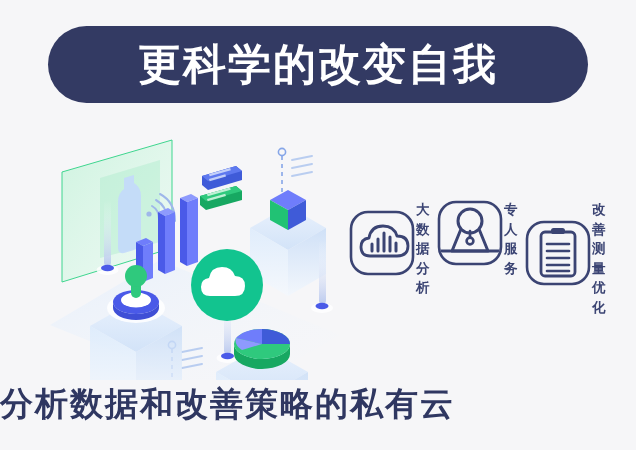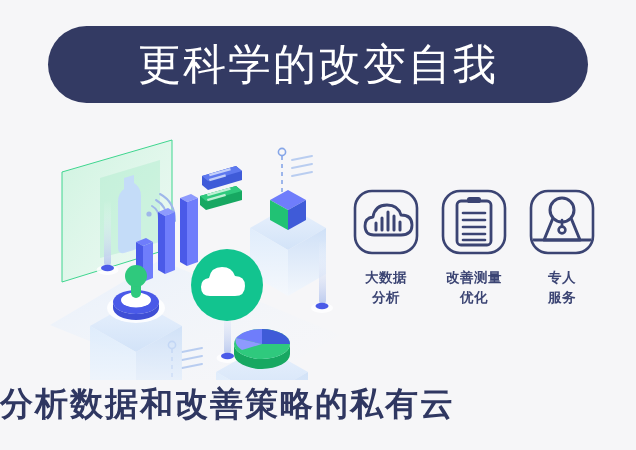--- a/index.html
+++ b/index.html
@@ -11,34 +11,34 @@
   }
   .stage{position:absolute;inset:0;}
 
   
   .title-pill{
     position:absolute;left:48px;top:26px;width:540px;height:77px;
     background:#333a63;border-radius:39px;
     display:flex;align-items:center;justify-content:center;
   }
   .title-pill .txt{
-    color:#ffffff;font-size:43px;font-weight:normal;letter-spacing:2px;
+    color:#ffffff;font-size:43px;font-weight:bold;letter-spacing:2px;
     line-height:1;white-space:nowrap;
   }
 
   
   .illus{position:absolute;left:40px;top:130px;width:300px;height:250px;}
   .illus svg{display:block;}
 
   
   .features{
     position:absolute;left:348px;top:188px;width:252px;height:140px;
     display:flex;justify-content:space-between;align-items:flex-start;
   }
-  .feature{width:76px;display:flex;flex-direction:column;align-items:center;}
+  .feature{width:76px;display:flex;flex-direction:row;align-items:center;}
   .ficon{width:68px;height:68px;}
   .ficon svg{display:block;}
   .flabel{
     margin-top:12px;text-align:center;color:#3b4473;
     font-size:13.5px;font-weight:bold;line-height:1.45;letter-spacing:.5px;
   }
 
   
   .tagline{
     position:absolute;left:0;right:0;top:382px;
@@ -238,41 +238,20 @@
             <path d="M30,42 L30,30"></path>
             <path d="M36,42 L36,24"></path>
             <path d="M42,42 L42,28"></path>
             <path d="M48,42 L48,34"></path>
           </g>
         </svg>
       </div>
       <div class="flabel">
         <div>大数据</div>
         <div>分析</div>
-      </div>
-    </div>
-
-    <div class="feature">
-      <div class="ficon">
-        <svg width="68" height="68" viewBox="0 0 68 68" xmlns="http://www.w3.org/2000/svg">
-          <rect x="3" y="3" width="62" height="62" rx="17" fill="none" stroke="#3b4473" stroke-width="2.6"></rect>
-          <rect x="17" y="13" width="34" height="44" rx="4" fill="none" stroke="#3b4473" stroke-width="2.8"></rect>
-          <rect x="27" y="9" width="14" height="6" rx="2.6" fill="#3b4473"></rect>
-          <g stroke="#3b4473" stroke-width="2.6" stroke-linecap="round">
-            <path d="M23,25 L45,25"></path>
-            <path d="M23,32 L45,32"></path>
-            <path d="M23,39 L45,39"></path>
-            <path d="M23,46 L45,46"></path>
-            <path d="M23,52 L45,52"></path>
-          </g>
-        </svg>
-      </div>
-      <div class="flabel">
-        <div>改善测量</div>
-        <div>优化</div>
       </div>
     </div>
 
     <div class="feature">
       <div class="ficon">
         <svg width="68" height="68" viewBox="0 0 68 68" xmlns="http://www.w3.org/2000/svg">
           <defs>
             <clipPath id="svcClip">
               <rect x="4.3" y="4.3" width="59.4" height="59.4" rx="16"></rect>
             </clipPath>
@@ -286,17 +265,38 @@
           </g>
           <rect x="3" y="3" width="62" height="62" rx="17" fill="none" stroke="#3b4473" stroke-width="2.6"></rect>
         </svg>
       </div>
       <div class="flabel">
         <div>专人</div>
         <div>服务</div>
       </div>
     </div>
 
+    <div class="feature">
+      <div class="ficon">
+        <svg width="68" height="68" viewBox="0 0 68 68" xmlns="http://www.w3.org/2000/svg">
+          <rect x="3" y="3" width="62" height="62" rx="17" fill="none" stroke="#3b4473" stroke-width="2.6"></rect>
+          <rect x="17" y="13" width="34" height="44" rx="4" fill="none" stroke="#3b4473" stroke-width="2.8"></rect>
+          <rect x="27" y="9" width="14" height="6" rx="2.6" fill="#3b4473"></rect>
+          <g stroke="#3b4473" stroke-width="2.6" stroke-linecap="round">
+            <path d="M23,25 L45,25"></path>
+            <path d="M23,32 L45,32"></path>
+            <path d="M23,39 L45,39"></path>
+            <path d="M23,46 L45,46"></path>
+            <path d="M23,52 L45,52"></path>
+          </g>
+        </svg>
+      </div>
+      <div class="flabel">
+        <div>改善测量</div>
+        <div>优化</div>
+      </div>
+    </div>
+
   </div>
 
   <div class="tagline">分析数据和改善策略的私有云</div>
 
 </div>
 
 </body></html>

